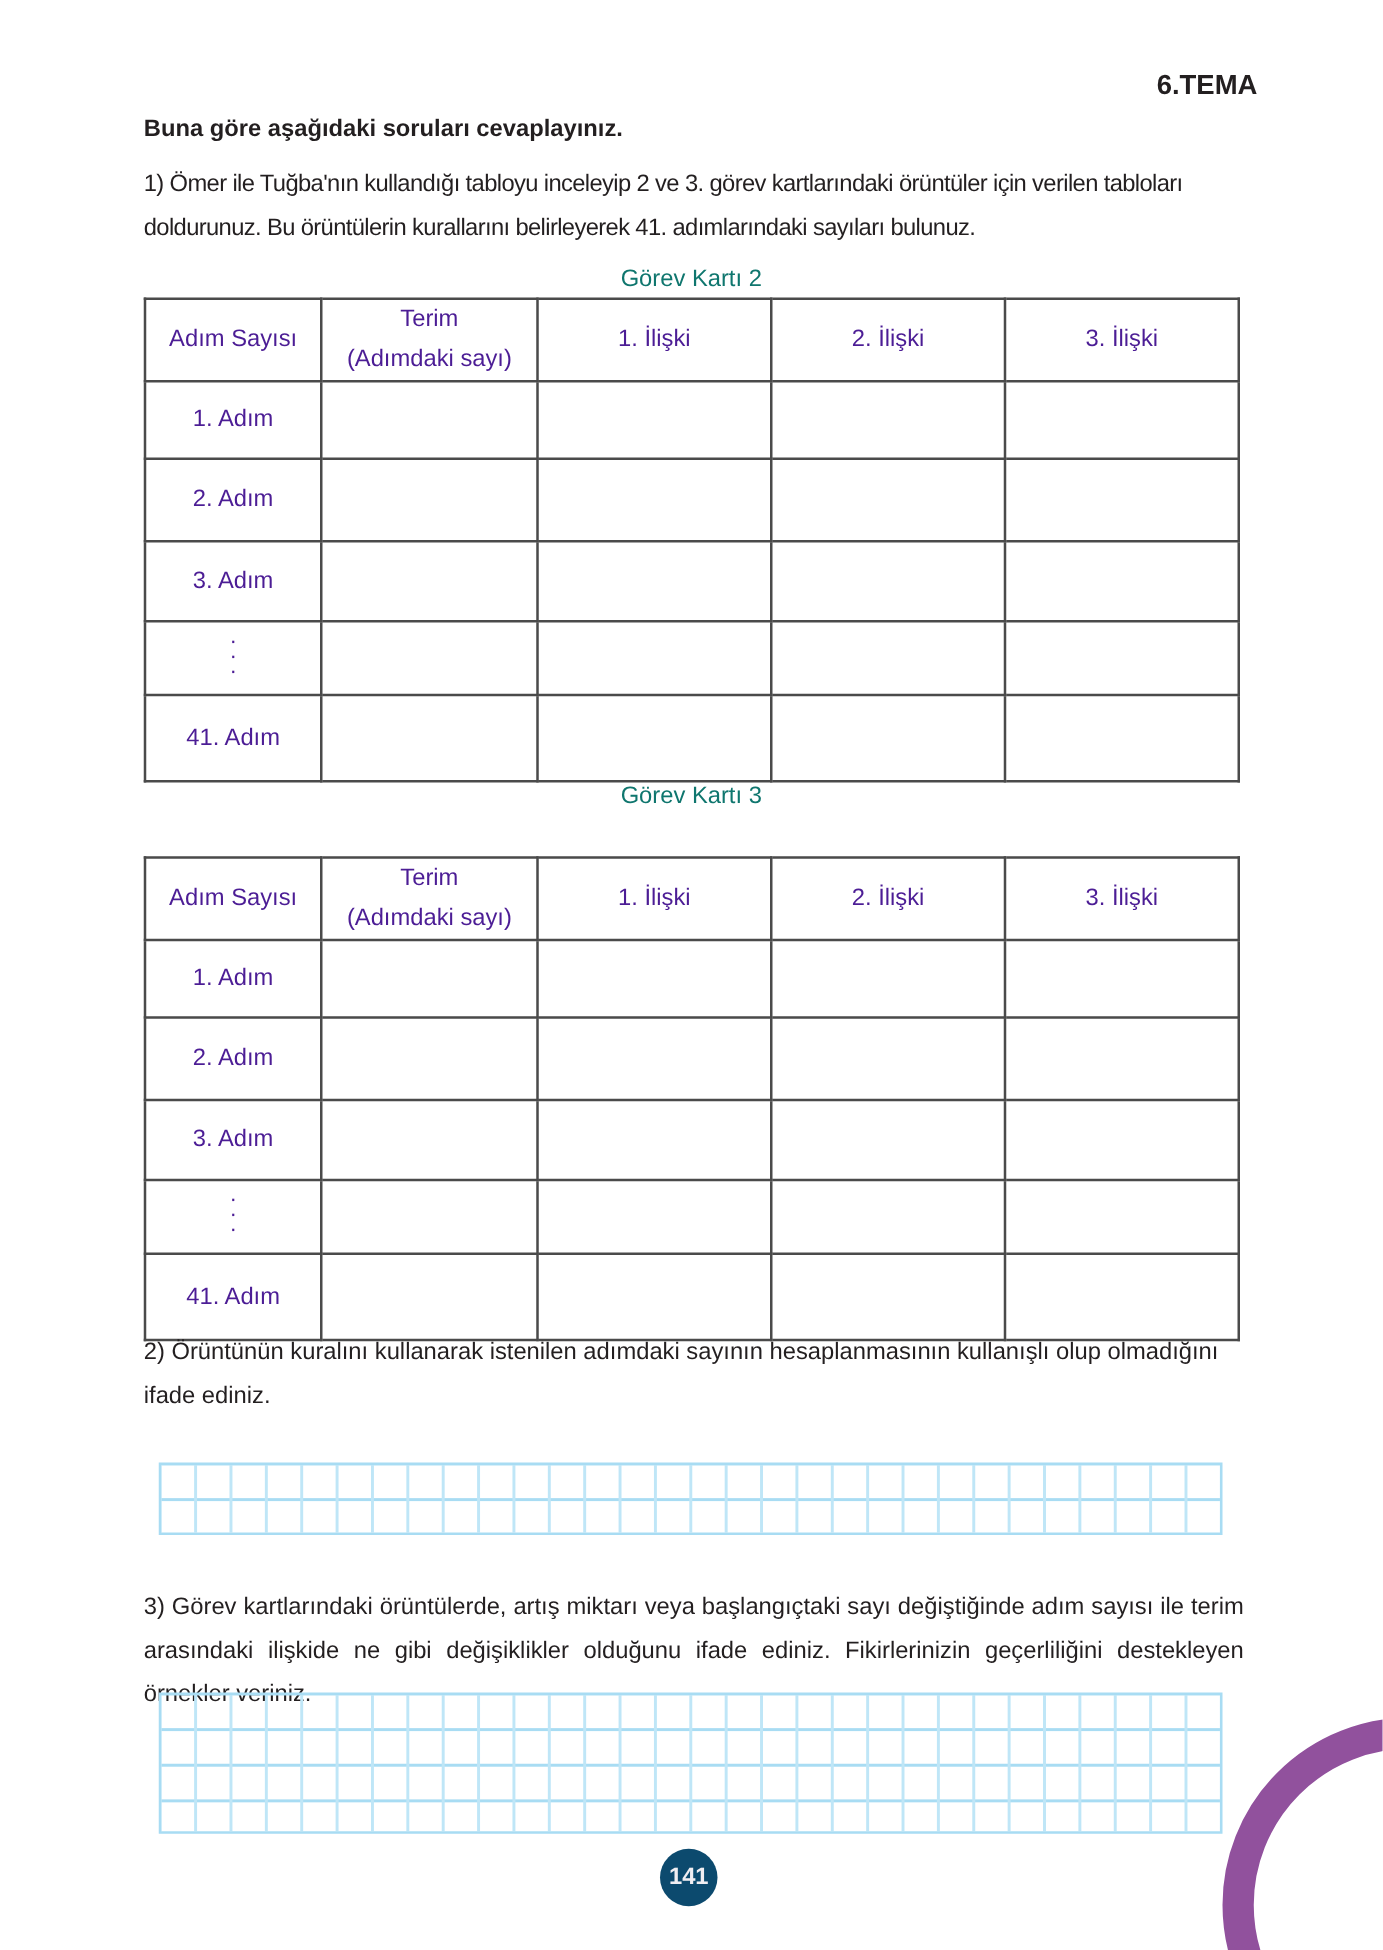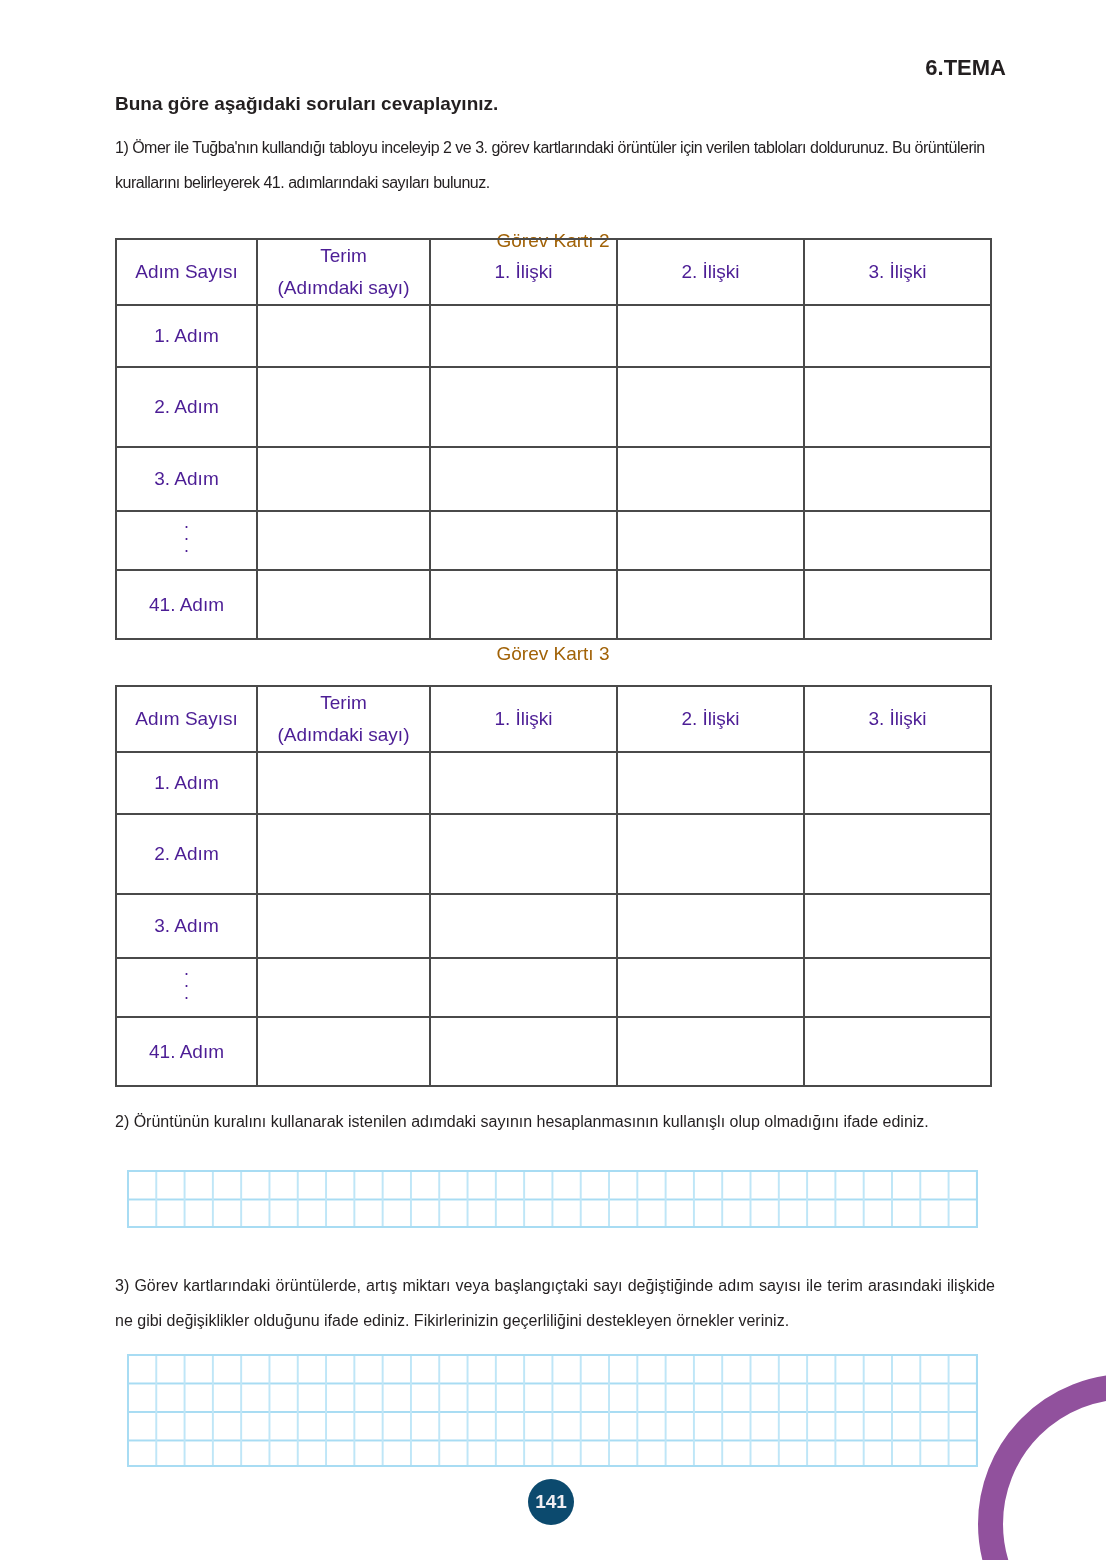--- a/index.html
+++ b/index.html
@@ -4,36 +4,36 @@
 <style>
   html, body { margin: 0; padding: 0; }
   body {
     width: 1106px; height: 1560px; position: relative; overflow: hidden;
     background: #ffffff; color: #231f20;
     font-family: "Liberation Sans", sans-serif;
   }
   .abs { position: absolute; }
   .tema { right: 100px; top: 55px; font-weight: bold; font-size: 22px; letter-spacing: 0; }
   .intro { left: 115px; top: 93px; font-weight: bold; font-size: 19px; text-align: right; }
-  .para { left: 115px; font-size: 16px; line-height: 35px; width: 880px; }
+  .para { left: 115px; font-size: 19px; line-height: 35px; width: 880px; }
   .q1 { top: 130px; letter-spacing: -0.5px; }
-  .q2 { top: 1104px; }
+  .q2 { top: 1064px; }
   .q3 { top: 1240px; text-align: justify; text-align-last: left; margin-top: 28px; }
-  .card-title { color: #a16207; font-size: 19px; width: 1106px; left: 0; text-align: center; margin-top: 17px; }
+  .card-title { color: #0f766e; font-size: 19px; width: 1106px; left: 0; text-align: center; }
   table.task {
     position: absolute; left: 115px; border-collapse: collapse;
     font-size: 19px; color: #4c1d95;
   }
   table.task td, table.task th {
     border: 2px solid #4a4a4a; text-align: center; vertical-align: middle;
     font-weight: normal; padding: 0;
   }
   .c1 { width: 139px; } .c2 { width: 171px; } .c3 { width: 185px; } .c4 { width: 185px; } .c5 { width: 185px; }
   .hdr { height: 63px; line-height: 32px; }
-  .r1 { height: 62px; } .r2 { height: 80px; } .r3 { height: 64px; } .r4 { height: 59px; } .r5 { height: 69px; }
+  .r1 { height: 62px; } .r2 { height: 66px; } .r3 { height: 64px; } .r4 { height: 59px; } .r5 { height: 69px; }
   .dots { display: inline-block; line-height: 12px; font-size: 18px; }
   .grid {
     position: absolute; left: 127px; width: 851px;
     border: 2px solid #a8dcf3; box-sizing: border-box;
     background-image:
       linear-gradient(to right, #bfe6f7 2px, transparent 2px),
       linear-gradient(to bottom, #a8dcf3 2px, transparent 2px);
     background-size: 28.3px 100%, 100% 28.5px;
     background-position: -2px 0, 0 -2px;
   }

